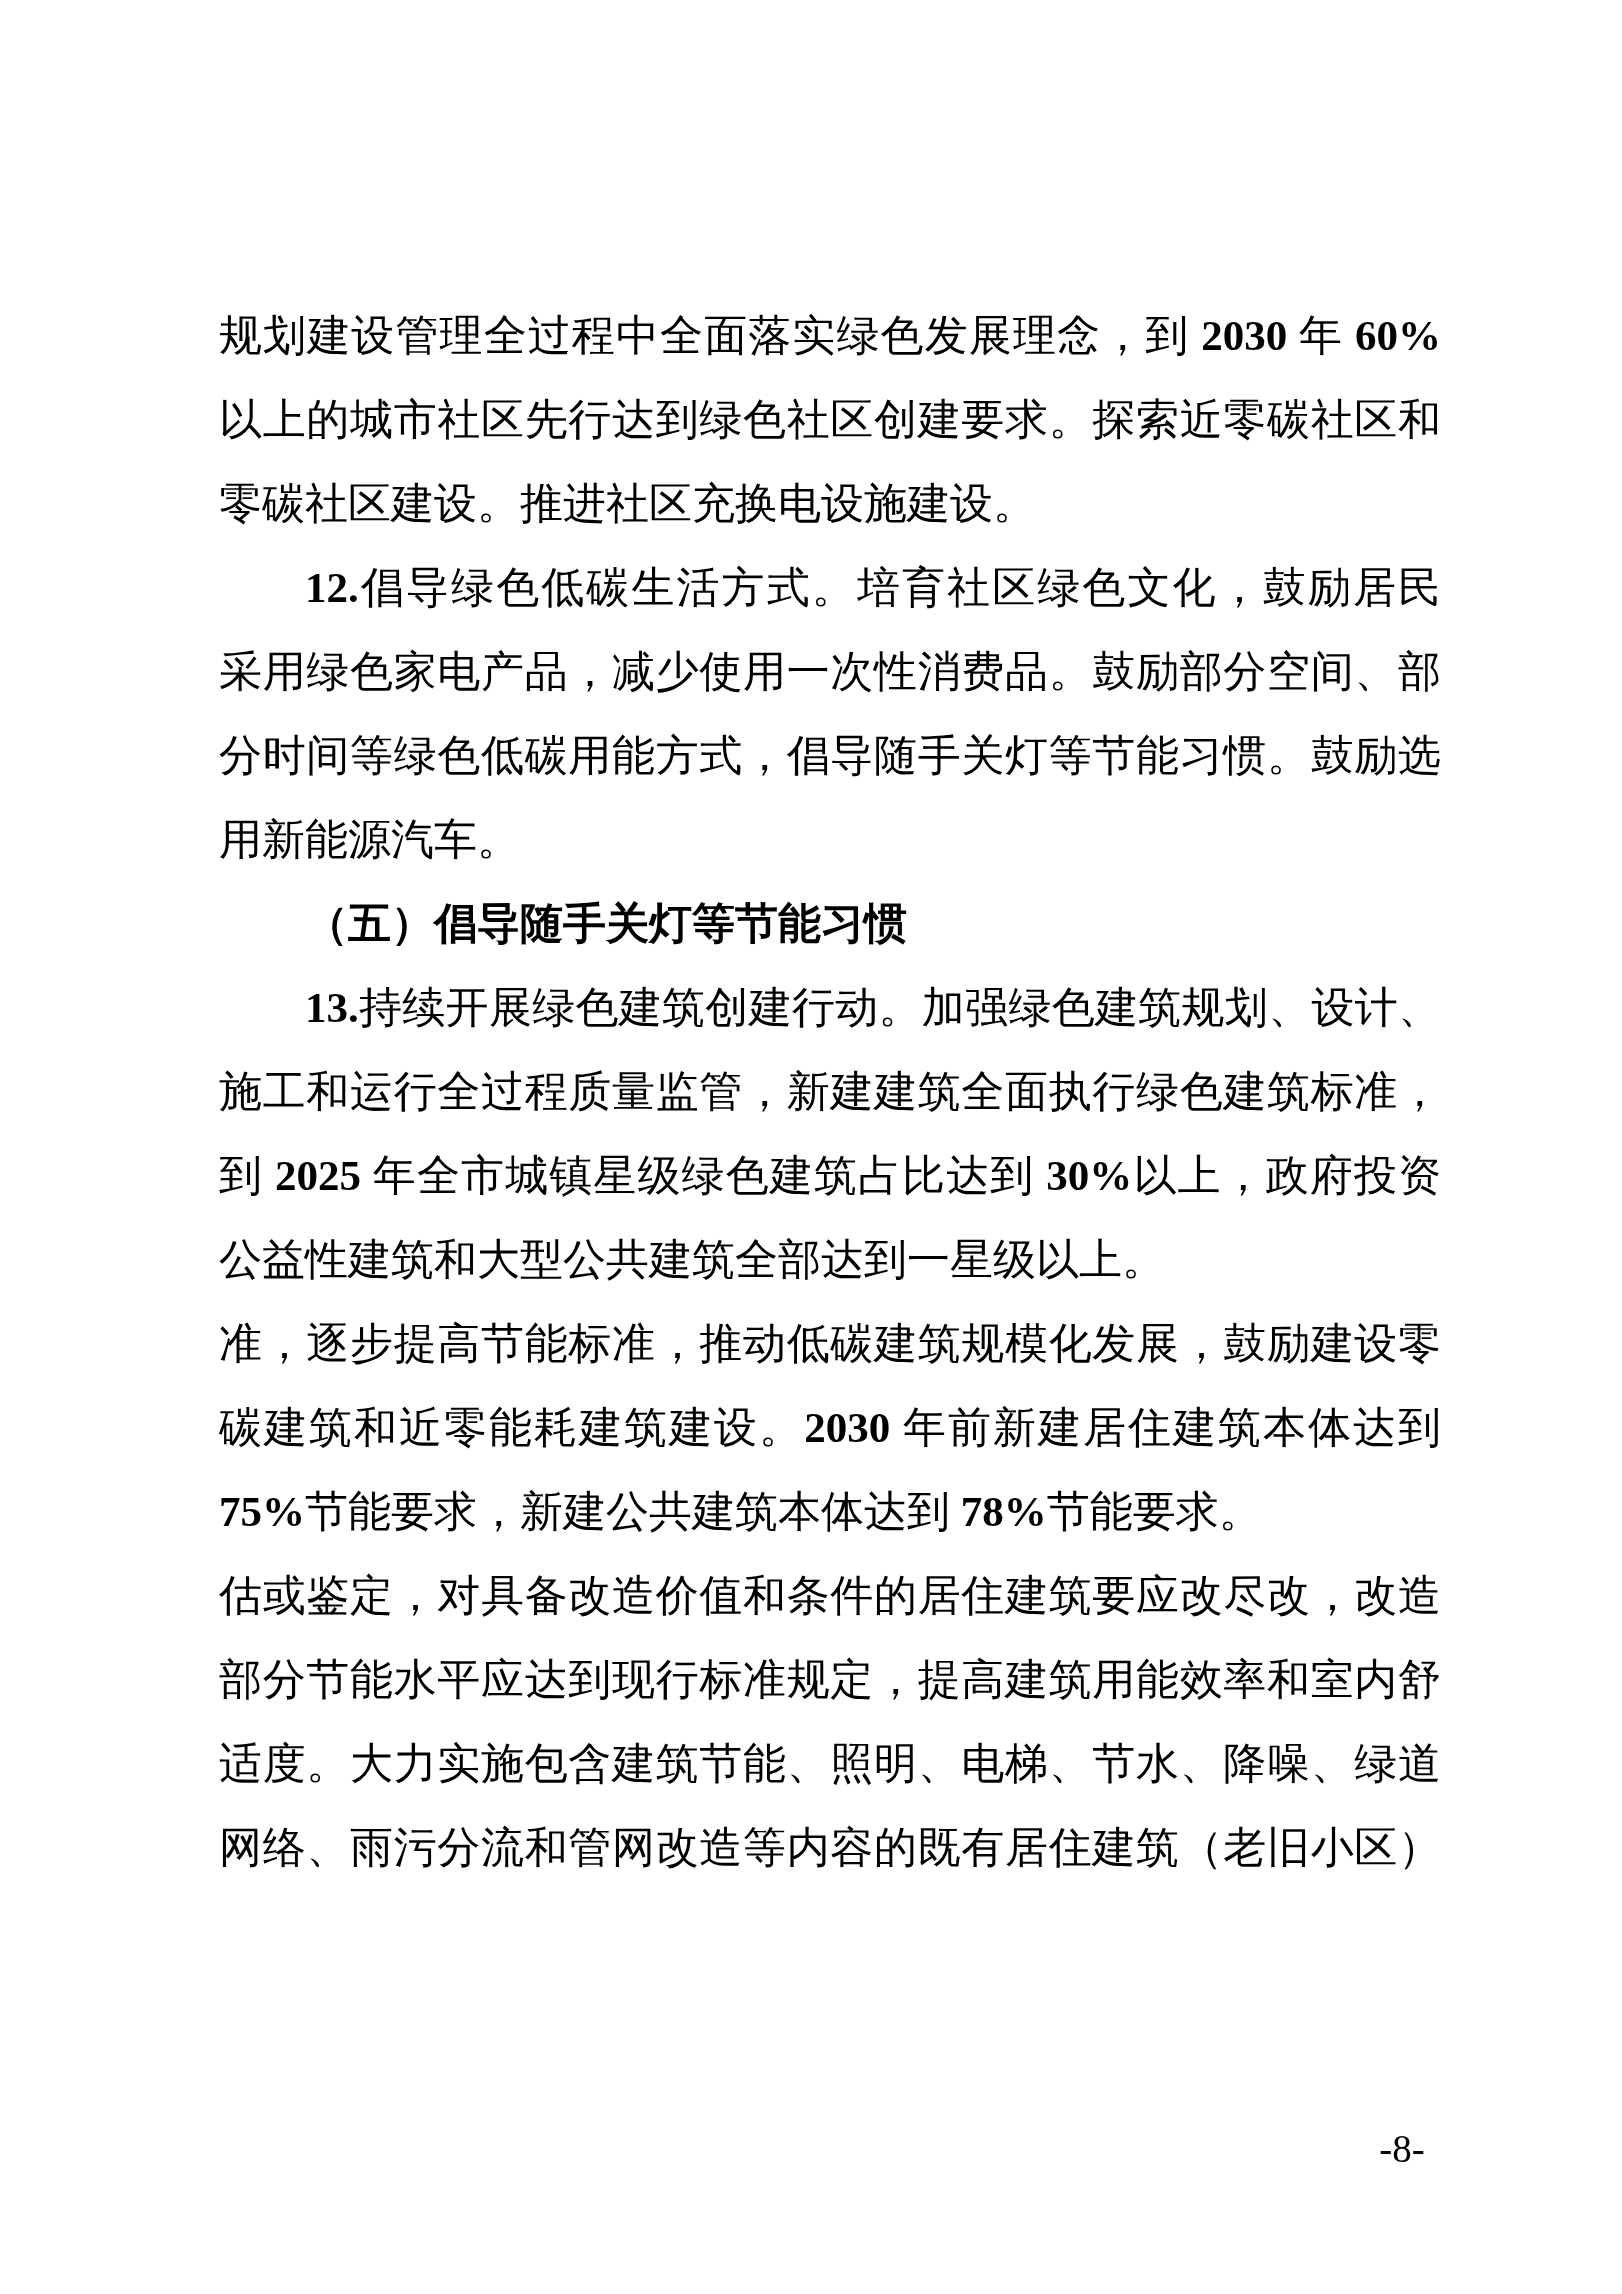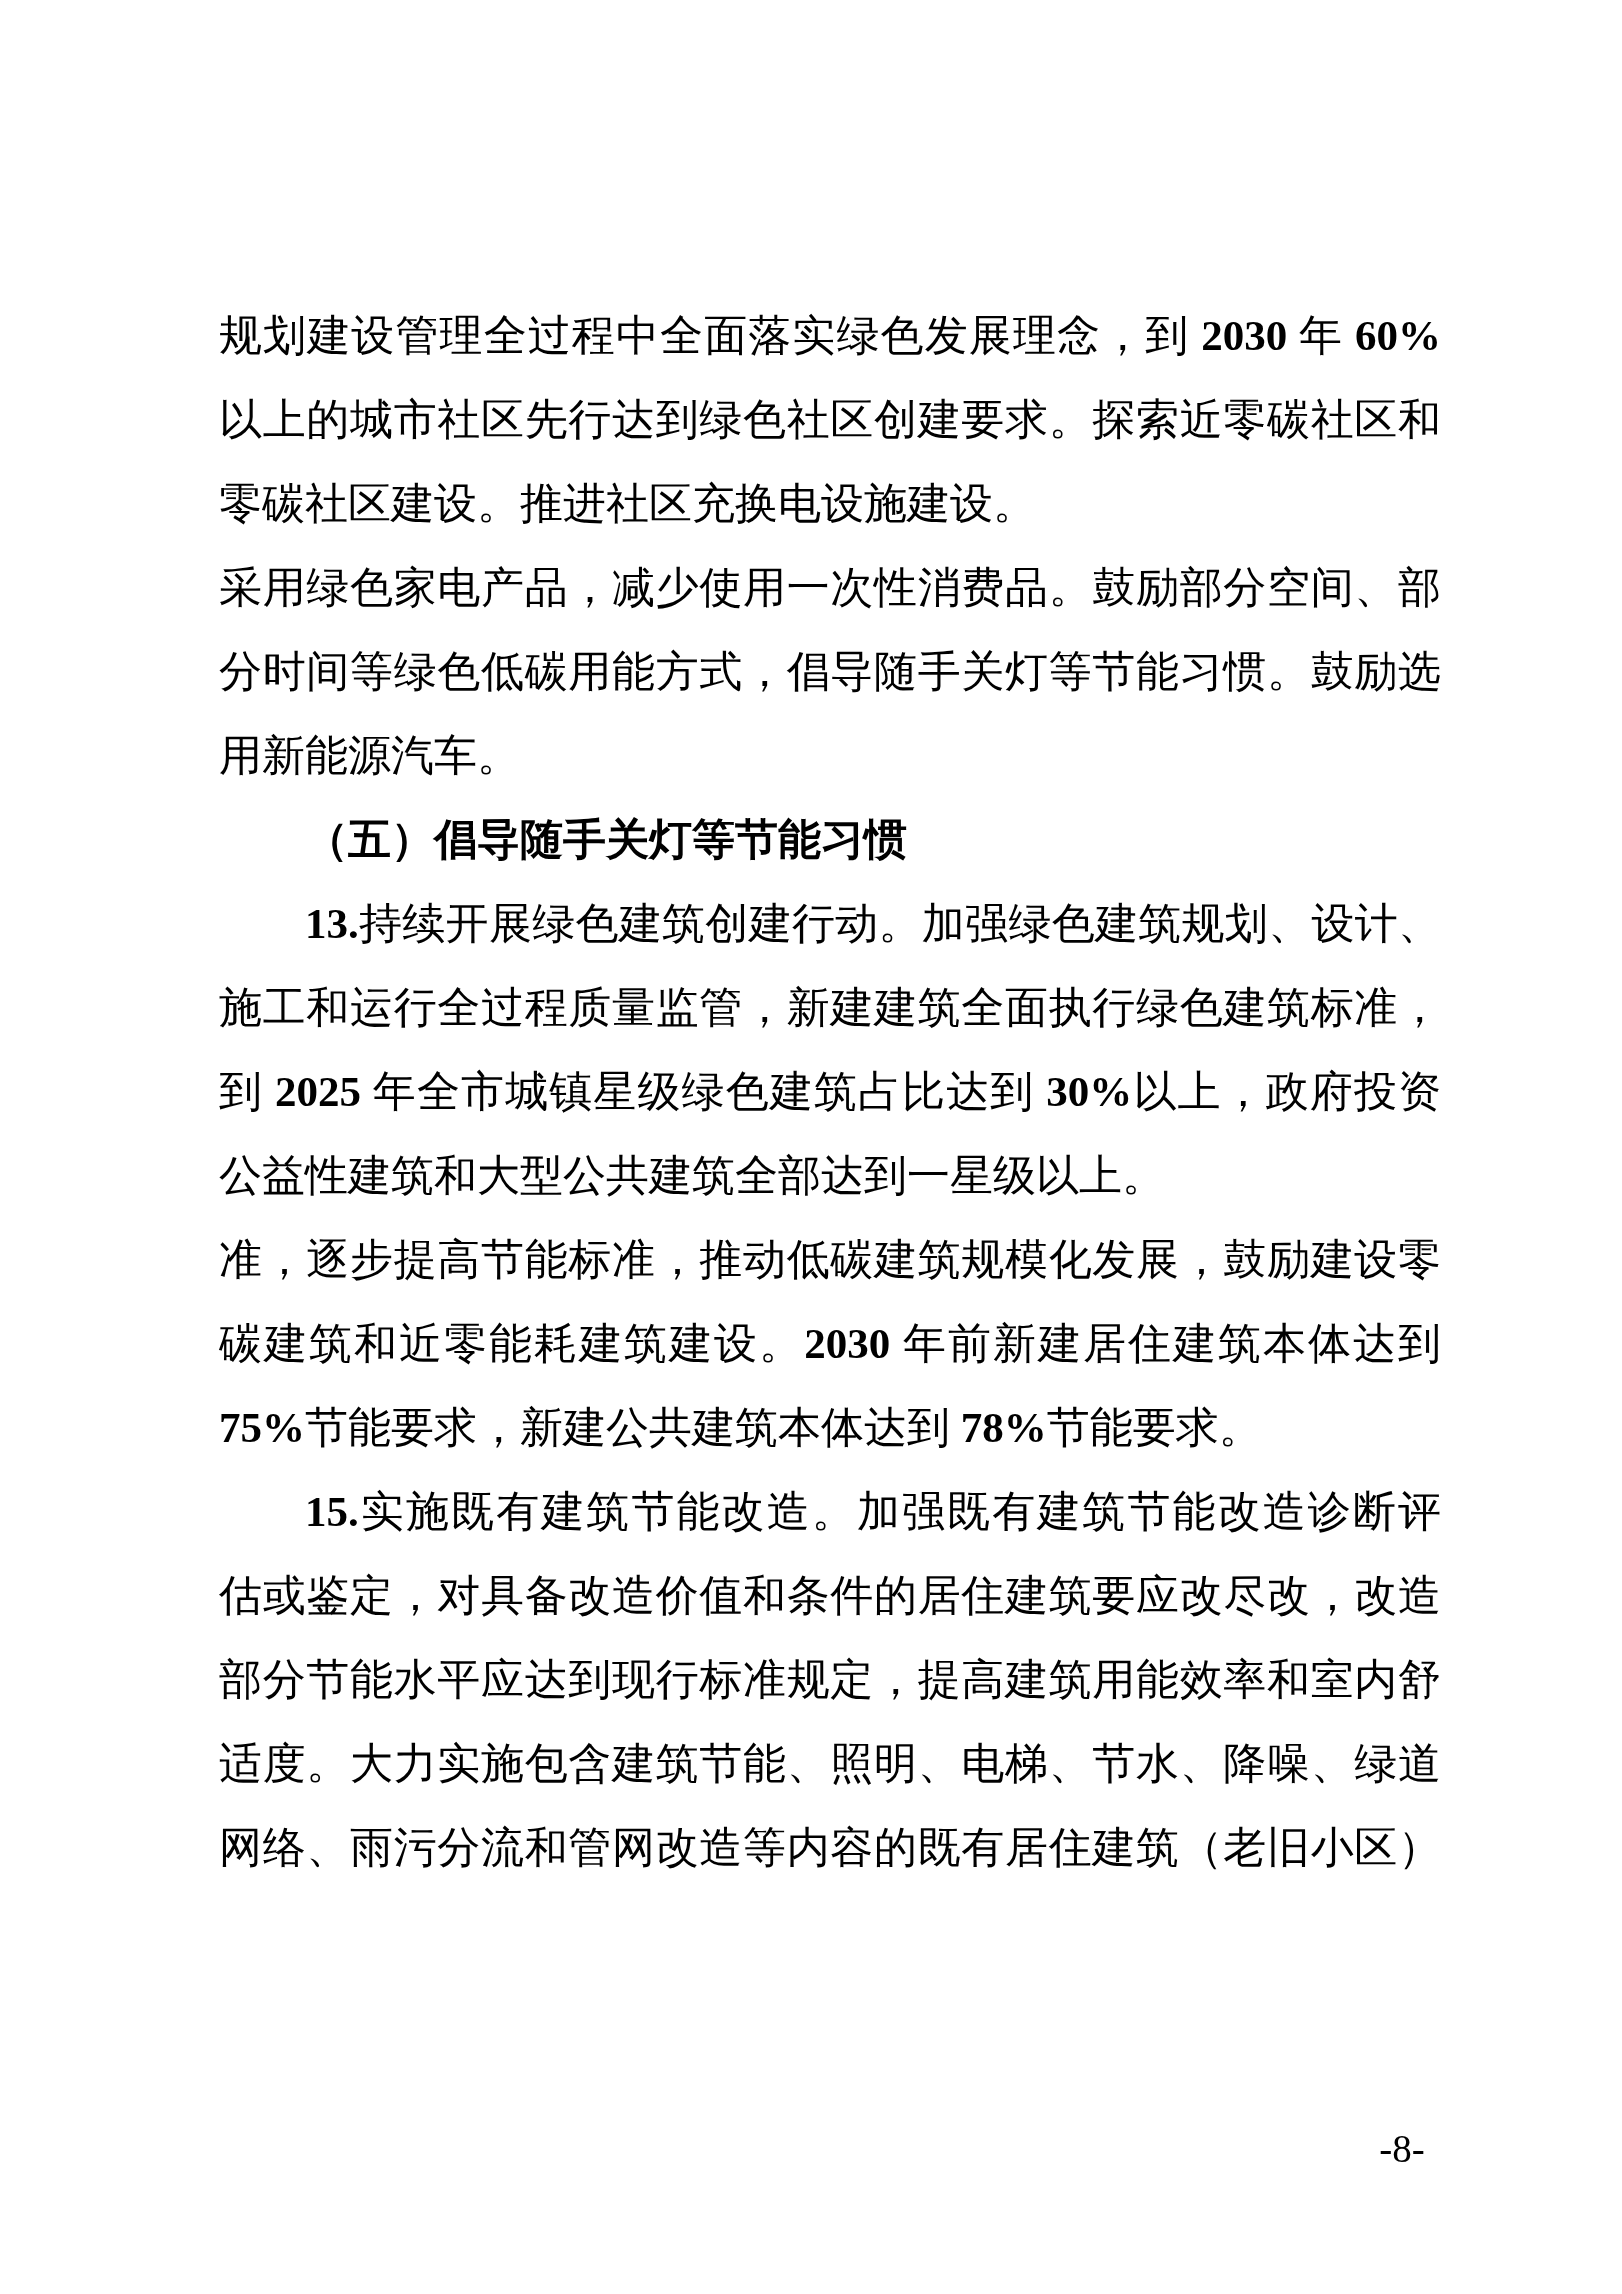--- a/index.html
+++ b/index.html
@@ -62,32 +62,32 @@
   }
 </style>
 </head>
 <body>
 
 <div class="page">
   <div class="text-block" id="body-lines">
       <div class="line justify"><span>规划建设管理全过程中全面落实绿色发展理念，到 </span><span class="b">2030</span><span> 年 </span><span class="b">60%</span></div>
       <div class="line justify"><span>以上的城市社区先行达到绿色社区创建要求。探索近零碳社区和</span></div>
       <div class="line left"><span>零碳社区建设。推进社区充换电设施建设。</span></div>
+      <div class="line justify indent"><span class="b">12.</span><span>倡导绿色低碳生活方式。培育社区绿色文化，鼓励居民</span></div>
       <div class="line justify"><span>采用绿色家电产品，减少使用一次性消费品。鼓励部分空间、部</span></div>
       <div class="line justify"><span>分时间等绿色低碳用能方式，倡导随手关灯等节能习惯。鼓励选</span></div>
       <div class="line left"><span>用新能源汽车。</span></div>
       <div class="line left indent heading"><span class="b">（五）倡导随手关灯等节能习惯</span></div>
       <div class="line justify indent"><span class="b">13.</span><span>持续开展绿色建筑创建行动。加强绿色建筑规划、设计、</span></div>
       <div class="line justify"><span>施工和运行全过程质量监管，新建建筑全面执行绿色建筑标准，</span></div>
       <div class="line justify"><span>到 </span><span class="b">2025</span><span> 年全市城镇星级绿色建筑占比达到 </span><span class="b">30%</span><span>以上，政府投资</span></div>
       <div class="line left"><span>公益性建筑和大型公共建筑全部达到一星级以上。</span></div>
       <div class="line justify"><span>准，逐步提高节能标准，推动低碳建筑规模化发展，鼓励建设零</span></div>
       <div class="line justify"><span>碳建筑和近零能耗建筑建设。</span><span class="b">2030</span><span> 年前新建居住建筑本体达到</span></div>
       <div class="line left"><span class="b">75%</span><span>节能要求，新建公共建筑本体达到 </span><span class="b">78%</span><span>节能要求。</span></div>
-      <div class="line justify indent"><span class="b">15.</span><span>实施既有建筑节能改造。加强既有建筑节能改造诊断评</span></div>
       <div class="line justify"><span>估或鉴定，对具备改造价值和条件的居住建筑要应改尽改，改造</span></div>
       <div class="line justify"><span>部分节能水平应达到现行标准规定，提高建筑用能效率和室内舒</span></div>
       <div class="line justify"><span>适度。大力实施包含建筑节能、照明、电梯、节水、降噪、绿道</span></div>
       <div class="line justify"><span>网络、雨污分流和管网改造等内容的既有居住建筑（老旧小区）</span></div>
     </div>
   <div class="page-number">-8-</div>
 </div>
 
 
 </body></html>

